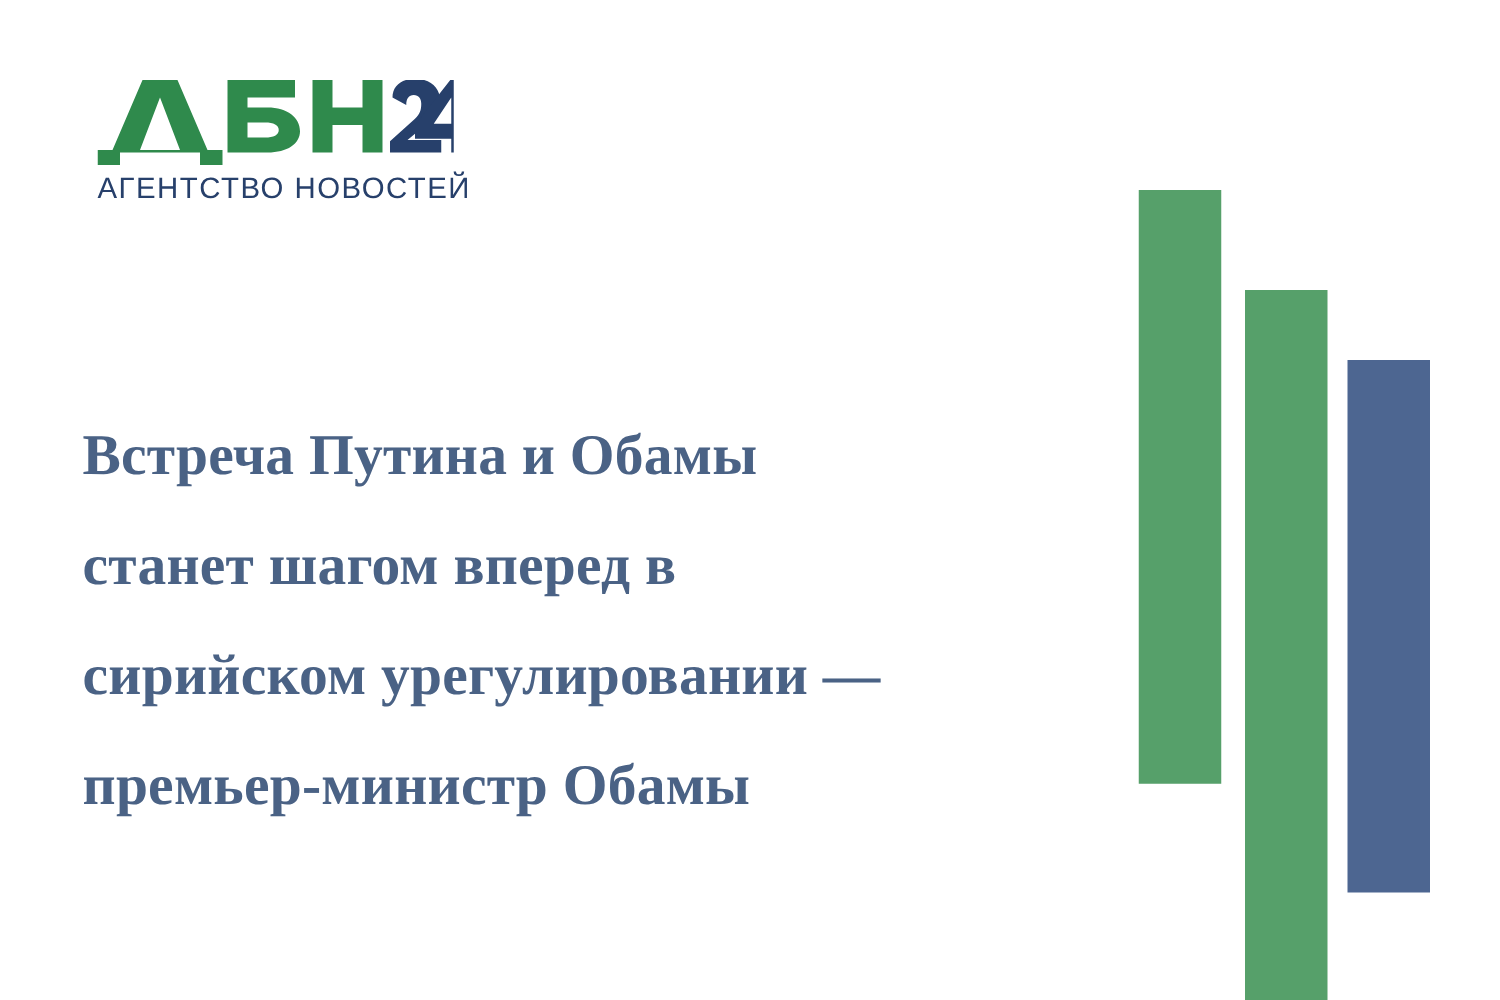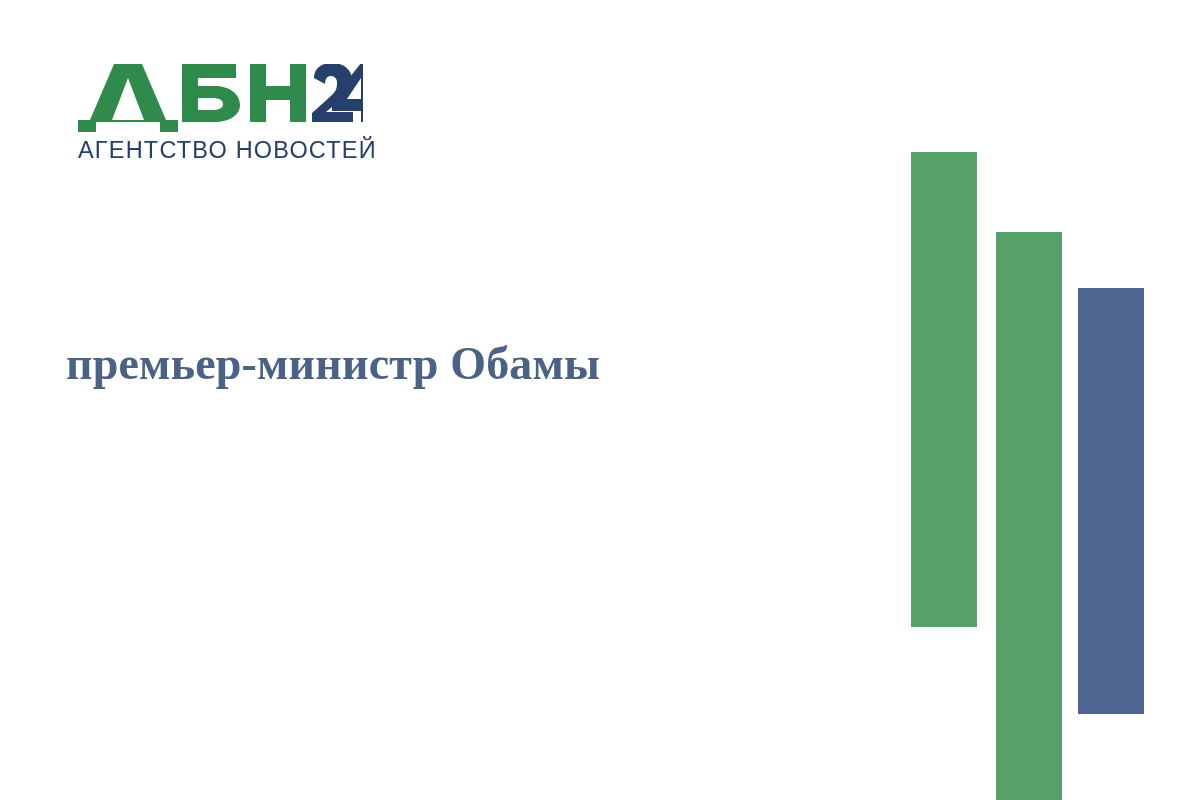--- a/index.html
+++ b/index.html
@@ -126,16 +126,19 @@
                  C251 12 249 15 249 20 Z" transform="translate(-2,0)"></path>
 
         <path d="M305 -1 H320 V35 H329 V47 H320 V58 H305 V47 H276 V36 Z
                  M305 14 L291 35 H305 Z" transform="translate(-22,0)"></path>
       </g>
     </svg>
     <span class="logo-tagline" style="color: rgb(39, 64, 107);">АГЕНТСТВО НОВОСТЕЙ</span>
   </div>
 
   <h1 class="headline" style="color: rgb(74, 98, 133);">
+    <span class="hl-line">Встреча Путина и Обамы</span>
+    <span class="hl-line">станет шагом вперед в</span>
+    <span class="hl-line">сирийском урегулировании —</span>
     <span class="hl-line">премьер-министр Обамы</span>
   </h1>
 
 </div>
 
 </body></html>

